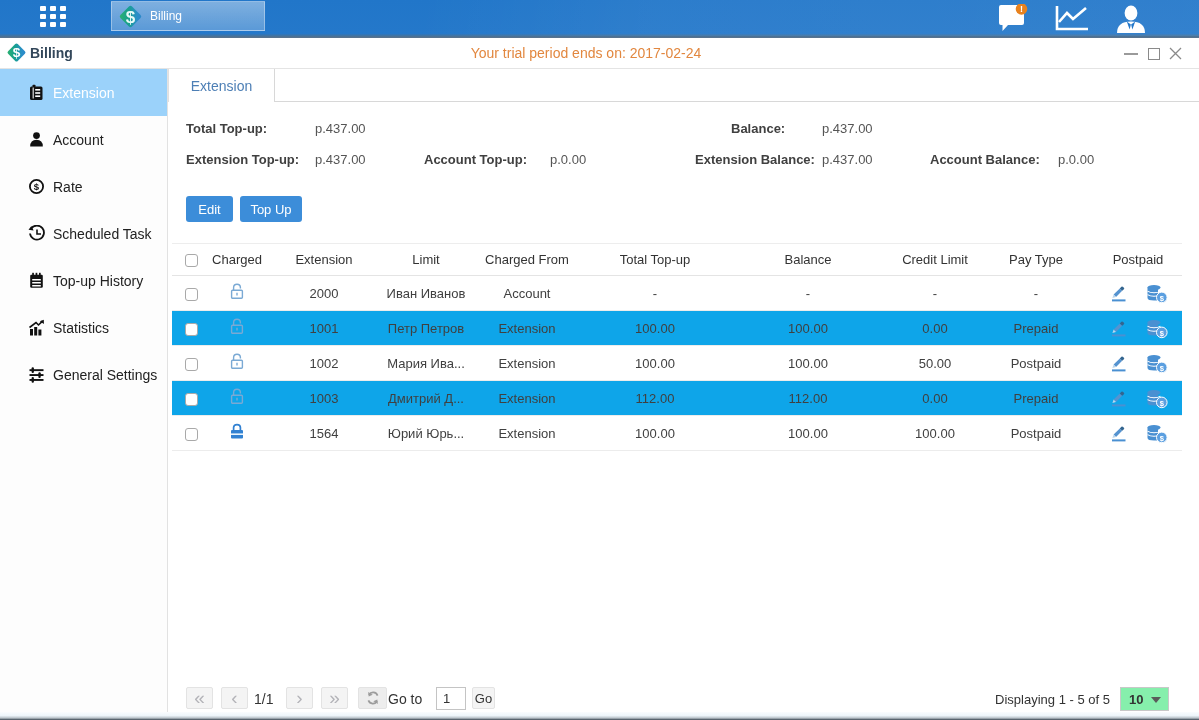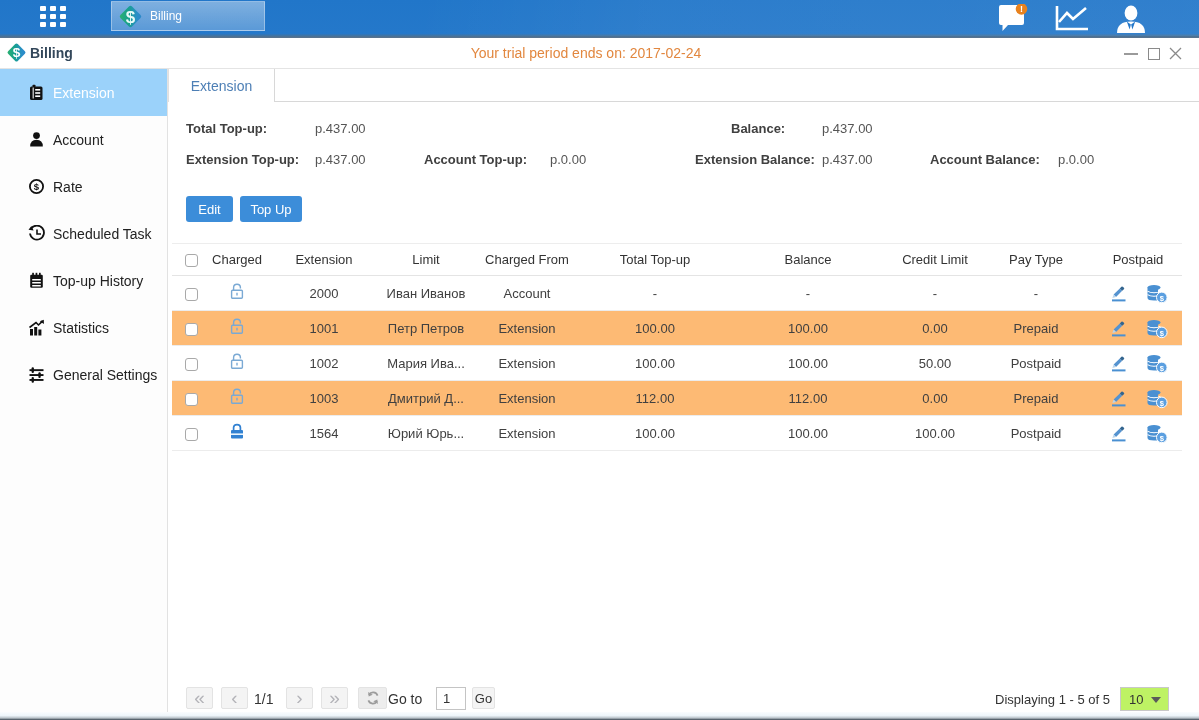--- a/index.html
+++ b/index.html
@@ -47,30 +47,30 @@
 .val { position:absolute; font-size:13px; color:#555; white-space:nowrap; }
 
 
 .btn { position:absolute; background:#3c8dd9; color:#fff; font-size:13px; border-radius:3px;
   display:flex; align-items:center; justify-content:center; }
 
 
 table.grid { position:absolute; left:172px; top:243px; width:1010px; border-collapse:collapse; table-layout:fixed; font-size:13px; color:#404040; }
 table.grid th { font-weight:normal; color:#333; height:32px; border-top:1px solid #ededed; border-bottom:1px solid #e4e4e4; text-align:center; }
 table.grid td { height:35px; text-align:center; border-bottom:1px solid #ececec; }
-tr.alt td { background:#fdba74;margin-top:20px; }
+tr.alt td { background:#0ea5e9;margin-top:20px; }
 .cb { display:inline-block; width:13px; height:13px; border:1px solid #a9a9a9; border-radius:3px; background:#fff; vertical-align:middle; }
 
 
 .pbtn { position:absolute; top:687px; height:22px; background:#f4f4f4; border:1px solid #e3e3e3; border-radius:2px;
   color:#b3b3b8; display:flex; align-items:center; justify-content:center; font-size:19px; }
 .ptext { position:absolute; top:691px; font-size:14px; color:#333; }
 .goin { position:absolute; top:687px; left:436px; width:30px; height:23px; border:1px solid #c4c4c4; font-size:13px; color:#333; padding-left:6px; line-height:21px; background:#fff; }
 .disp { position:absolute; top:692px; left:900px; width:210px; text-align:right; font-size:13px; color:#333; }
-.dd { position:absolute; top:687px; left:1120px; width:49px; height:24px; border:1px solid #c8c8c8; background:#bef264; }
+.dd { position:absolute; top:687px; left:1120px; width:49px; height:24px; border:1px solid #c8c8c8; background:#86efac;font-weight:bold; }
 .dd span { position:absolute; left:8px; top:4px; font-size:13px; color:#333; }
 .dd .tri { position:absolute; right:7px; top:9px; width:0; height:0; border-left:5px solid transparent; border-right:5px solid transparent; border-top:6px solid #5a5a5a; }
 
 .bottombar { position:absolute; left:0; top:712px; width:1199px; height:8px;
   background:linear-gradient(180deg,#fafcfe 0,#eef5fa 45%,#b9c2c9 75%,#535e68 95%,#47525c 100%); }
 </style>
 </head>
 <body>
 
 <div class="topbar">

